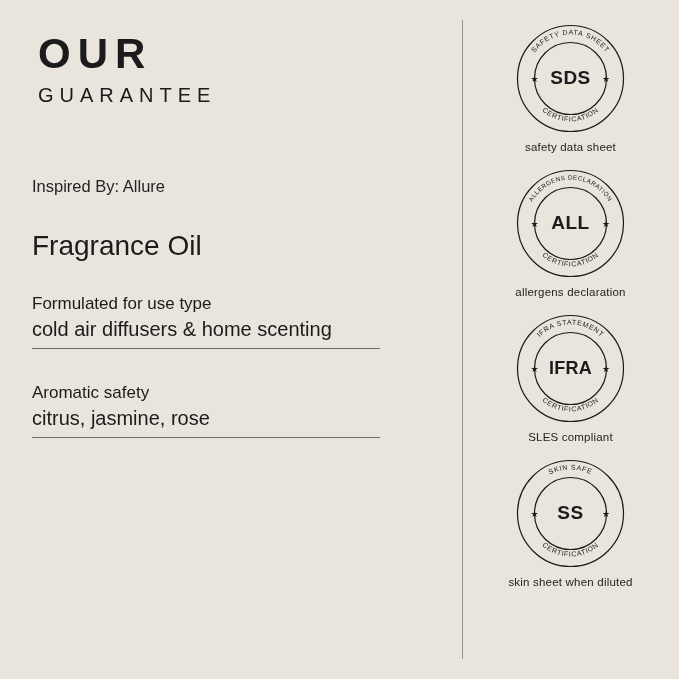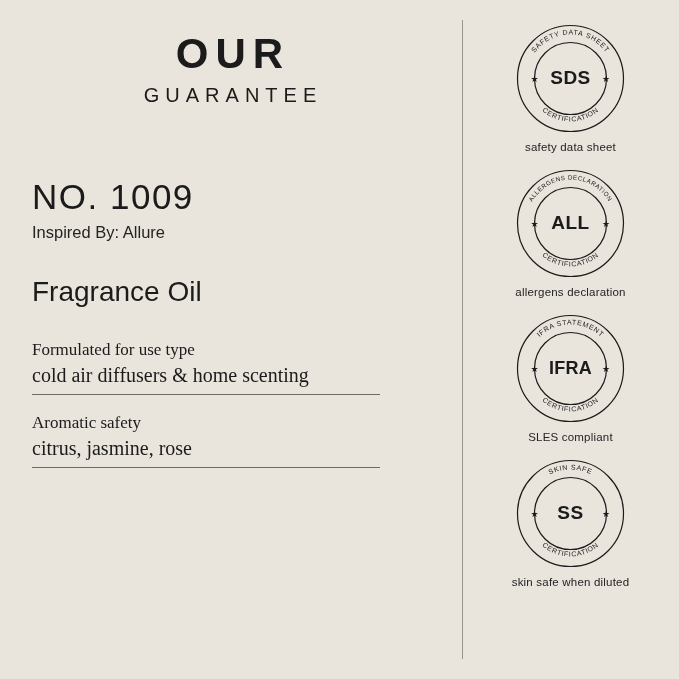--- a/index.html
+++ b/index.html
@@ -30,21 +30,20 @@
   }
   .divider-vert {
     position: absolute;
     left: 462px;
     top: 20px;
     bottom: 20px;
     width: 1px;
     background: #9a948c;
   }
   .title-block {
-    text-align: center;
     margin-top: 4px;
     margin-bottom: 70px;
   }
   .title-main {
     font-size: 42px;
     font-weight: bold;
     letter-spacing: 7px;
     line-height: 1.05;
     margin: 0;
     padding-left: 6px;
@@ -73,22 +72,21 @@
     font-weight: 300;
     margin: 0 0 34px 0;
     color: #242424;
   }
   .oil-type {
     font-size: 28px;
     font-weight: 400;
     margin: 0 0 32px 0;
   }
   .field-group {
-    margin-bottom: 18px;
-    font-family: Liberation Serif, serif;
+    margin-bottom: 34px;
   }
   .field-label {
     font-size: 17px;
     font-weight: 300;
     margin: 0 0 4px 0;
   }
   .field-value {
     font-size: 20px;
     font-weight: 400;
     margin: 0 0 7px 0;
@@ -136,21 +134,20 @@
 <div class="page">
 
   <div class="left">
 
     <div class="title-block">
       <div class="title-main">OUR</div>
       <div class="title-sub">GUARANTEE</div>
     </div>
 
 
-    <p class="product-no">NO. 1009</p>
 
     <p class="inspired">Inspired By: Allure</p>
 
     <p class="oil-type">Fragrance Oil</p>
 
     <div class="field-group">
       <p class="field-label">Formulated for use type</p>
       <p class="field-value">cold air diffusers &amp; home scenting</p>
       <div class="rule"></div>
     </div>
@@ -241,18 +238,18 @@
             <textPath href="#arcTop3" startOffset="50%" text-anchor="middle">SKIN SAFE</textPath>
           </text>
           <text font-family="Liberation Sans, sans-serif" font-size="7" letter-spacing="0.7" fill="#1b1b1b">
             <textPath href="#arcBot3" startOffset="50%" text-anchor="middle">CERTIFICATION</textPath>
           </text>
           <text x="16.5" y="59.5" font-size="9" fill="#1b1b1b">★</text>
           <text x="88" y="59.5" font-size="9" fill="#1b1b1b">★</text>
           <text x="56.5" y="62" text-anchor="middle" font-family="Liberation Sans, sans-serif" font-size="19" font-weight="bold" letter-spacing="0.5" fill="#1b1b1b">SS</text>
         </svg>
       </div>
-      <div class="badge-caption">skin safe when diluted</div>
+      <div class="badge-caption">skin sheet when diluted</div>
     </div>
 
   </div>
 
 </div>
 
 </body></html>

